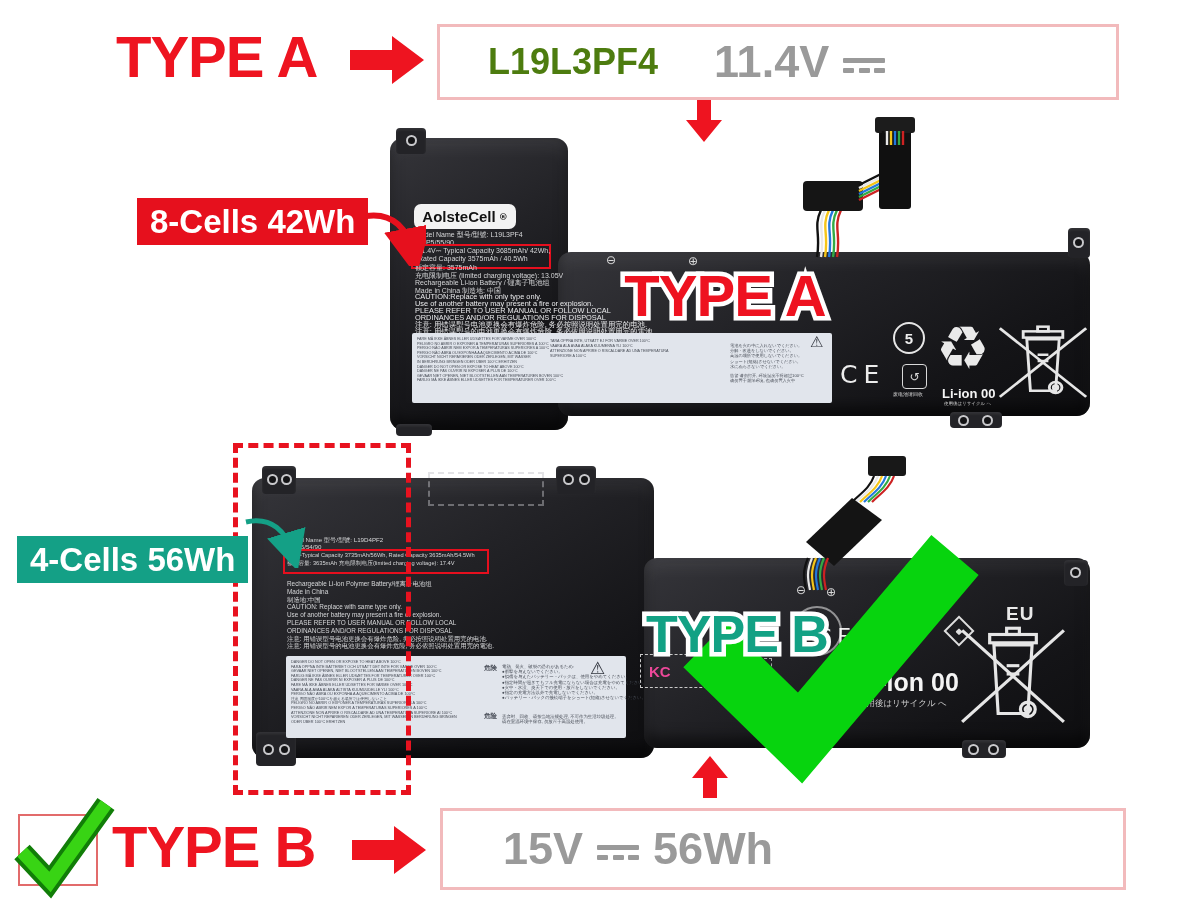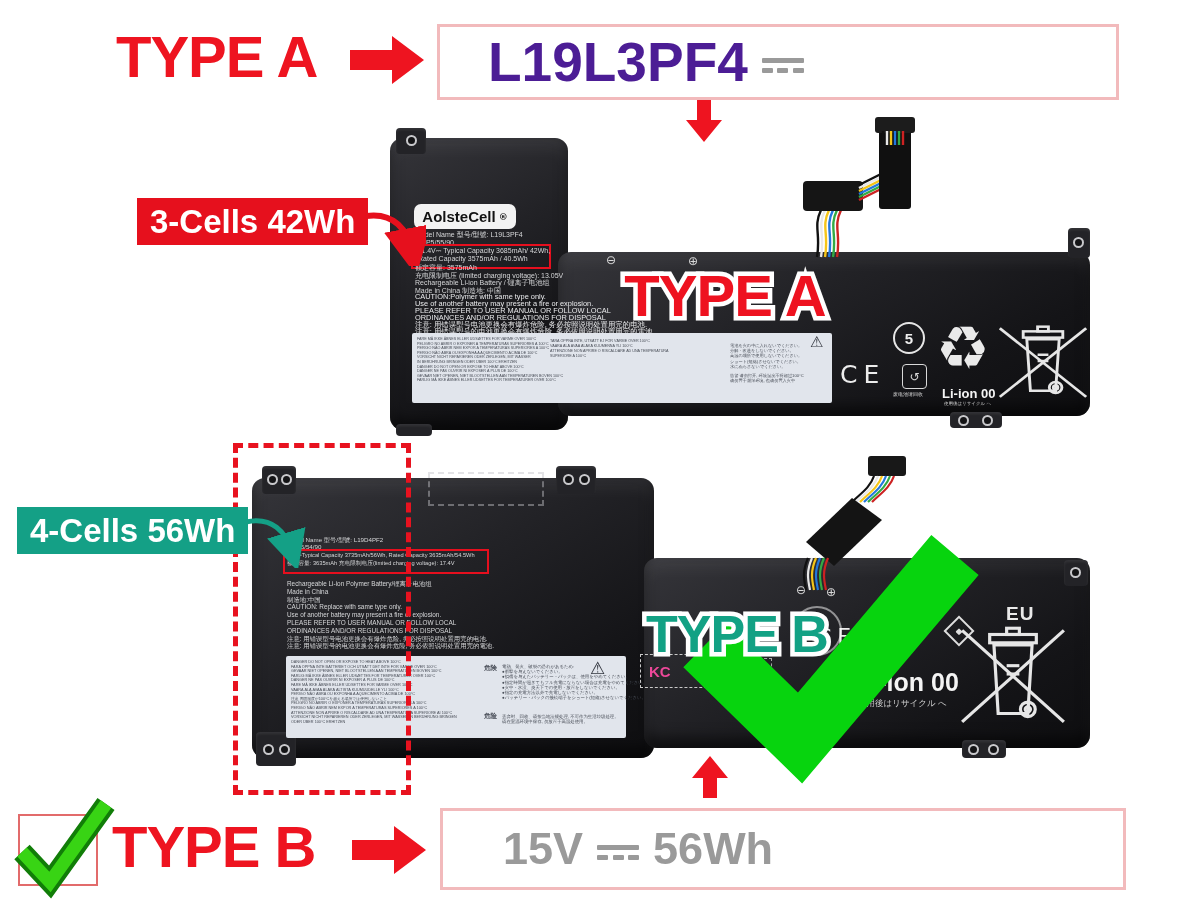--- a/index.html
+++ b/index.html
@@ -4,21 +4,21 @@
 <style>
   html,body{margin:0;padding:0;background:#fff;}
   #stage{position:relative;width:1200px;height:900px;background:#fff;overflow:hidden;
          font-family:"Liberation Sans",sans-serif;}
   .abs{position:absolute;}
   .glyph{font-family:"DejaVu Sans",sans-serif;}
 
   
   .type-head{position:absolute;font-size:58px;font-weight:bold;letter-spacing:-1px;color:#ee1420;line-height:1;}
   .spec-box{position:absolute;border:3px solid #f2babc;background:#fff;display:flex;align-items:center;}
-  .spec-model{font-size:55px;font-weight:bold;color:#4c1d95;letter-spacing:0;}
+  .spec-model{font-size:36px;font-weight:bold;color:#4d7c0f;letter-spacing:0;}
   .spec-gray{font-size:45px;font-weight:bold;color:#9a9a9a;}
   .dc-icon{display:inline-flex;flex-direction:column;width:42px;margin:6px 14px 0 14px;}
   .dc-icon .bar{height:5px;background:#9a9a9a;border-radius:1px;}
   .dc-icon .dashes{display:flex;justify-content:space-between;margin-top:5px;}
   .dc-icon .dashes i{display:block;width:11px;height:5px;background:#9a9a9a;border-radius:1px;}
 
   
   .bat{position:absolute;background:linear-gradient(150deg,#35353a 0%,#222226 40%,#141417 75%,#0e0e10 100%);
        border-radius:13px;box-shadow:inset 0 10px 16px rgba(255,255,255,.06), inset 0 -10px 14px rgba(0,0,0,.55);}
   .fitting{position:absolute;background:#232327;border-radius:4px;box-shadow:inset 0 2px 3px rgba(255,255,255,.08);}
@@ -71,21 +71,21 @@
   #b-warn{left:286px;top:656px;width:340px;height:82px;}
   #b-warn-left{left:5px;top:4px;font-size:3.8px;line-height:4.6px;}
   #b-danger{left:198px;top:8px;font-size:6.5px;font-weight:bold;}
   #b-warn-jp{left:216px;top:8px;font-size:4.4px;line-height:5.2px;}
   #b-caution{left:198px;top:56px;font-size:6.5px;font-weight:bold;}
   #b-warn-jp2{left:216px;top:58px;font-size:4.4px;line-height:5.2px;}
 
   
   .callout{position:absolute;color:#fff;font-weight:bold;font-size:33px;line-height:1;padding:7px 13px;white-space:nowrap;}
   #callout-a{left:137px;top:198px;background:#e6101d;}
-  #callout-b{left:17px;top:507px;background:#14a086;}
+  #callout-b{left:17px;top:536px;background:#14a086;}
   .watermark1{position:absolute;left:270px;top:398px;width:560px;text-align:center;font-size:64px;font-weight:bold;
               letter-spacing:1px;color:rgba(255,255,255,.16);-webkit-text-stroke:2.2px #c7c7c7;line-height:1.05;}
   .watermark2{position:absolute;left:350px;top:466px;width:460px;text-align:center;font-size:37px;font-weight:bold;
               letter-spacing:2px;color:#b6dcaa;-webkit-text-stroke:1.2px rgba(255,255,255,.8);line-height:1.1;}
   #red-dashed{position:absolute;left:233px;top:443px;width:168px;height:342px;border:5px dashed #e8121f;}
   .checkbox{position:absolute;left:18px;top:814px;width:76px;height:68px;border:2px solid #e26b6b;background:#fff;}
 </style>
 </head>
 <body>
 
@@ -124,21 +124,21 @@
       </div>
     <div class="lbl" id="a-label-mid">
 
     <div class="tinyline">额定容量: 3575mAh</div>
         <div class="tinyline">充电限制电压 (limited charging voltage): 13.05V</div>
         <div class="tinyline">Rechargeable Li-ion Battery / 锂离子电池组</div>
         <div class="tinyline">Made in China  制造地: 中国</div>
       </div>
     <div class="lbl" id="a-label-caution">
 
-    <div class="tinyline">CAUTION:Polymer with same type only.</div>
+    <div class="tinyline">CAUTION:Replace with only type only.</div>
         <div class="tinyline">Use of another battery may present a fire or explosion.</div>
         <div class="tinyline">PLEASE REFER TO USER MANUAL OR FOLLOW LOCAL</div>
         <div class="tinyline">ORDINANCES AND/OR REGULATIONS FOR DISPOSAL</div>
         <div class="tinyline">注意: 用错误型号电池更换会有爆炸危险, 务必按照说明处置用完的电池.</div>
         <div class="tinyline">注意: 用错误型号的电池更换会有爆炸危险, 务必依照说明处置用完的電池.</div>
       </div>
 
     <div class="warnpanel" id="a-warn">
       <div class="lbl" id="a-warn-left" style="color:#464b55;">
 
@@ -365,21 +365,21 @@
           <path d="M30,108 C24,122 26,130 28,140" stroke="#2277dd"></path>
         <path d="M34,108 C28,122 30,130 32,140" stroke="#33aa44"></path>
           <path d="M38,108 C32,122 34,130 36,140" stroke="#cc2222"></path>
       </g>
     </svg>
   </div>
 
 
   <div id="red-dashed"></div>
 
-  <div class="callout" id="callout-a">3-Cells 42Wh</div>
+  <div class="callout" id="callout-a">8-Cells 42Wh</div>
   <svg class="abs" style="left:362px;top:200px;" width="64" height="66" viewBox="0 0 64 66">
     <defs>
         <marker id="ah-red" markerWidth="8" markerHeight="8" refX="4" refY="4" orient="auto">
           <path d="M0,0 L8,4 L0,8 Z" fill="#e6101d"></path>
         </marker>
       </defs>
     <path d="M4,16 C32,12 46,30 50,52" fill="none" stroke="#e6101d" stroke-width="6" marker-end="url(#ah-red)"></path>
   </svg>
   <div class="callout" id="callout-b">4-Cells 56Wh</div>
   <svg class="abs" style="left:242px;top:508px;" width="64" height="60" viewBox="0 0 64 60">
@@ -402,20 +402,21 @@
   <svg class="abs" style="left:625px;top:596px;" width="230" height="75">
     <text x="112" y="56" text-anchor="middle" font-family="Liberation Sans, sans-serif" font-size="52" font-weight="bold" fill="#12a184" stroke="#ffffff" stroke-width="9" paint-order="stroke" letter-spacing="-1">TYPE B</text>
   </svg>
 
   <div class="type-head" style="left:116px;top:28px;">TYPE A</div>
   <svg class="abs" style="left:350px;top:36px;" width="74" height="48" viewBox="0 0 74 48">
     <polygon points="0,14 42,14 42,0 74,24 42,48 42,34 0,34" fill="#ee1420"></polygon>
   </svg>
   <div class="spec-box" style="left:437px;top:24px;width:676px;height:70px;">
     <span class="spec-model" style="margin-left:48px;">L19L3PF4</span>
+    <span class="spec-gray" style="margin-left:56px;">11.4V</span>
     <span class="dc-icon">
         <span class="bar"></span>
         <span class="dashes">
           <i></i>
           <i></i>
           <i></i>
         </span>
       </span>
   </div>
   <svg class="abs" style="left:686px;top:100px;" width="36" height="42" viewBox="0 0 36 42">

